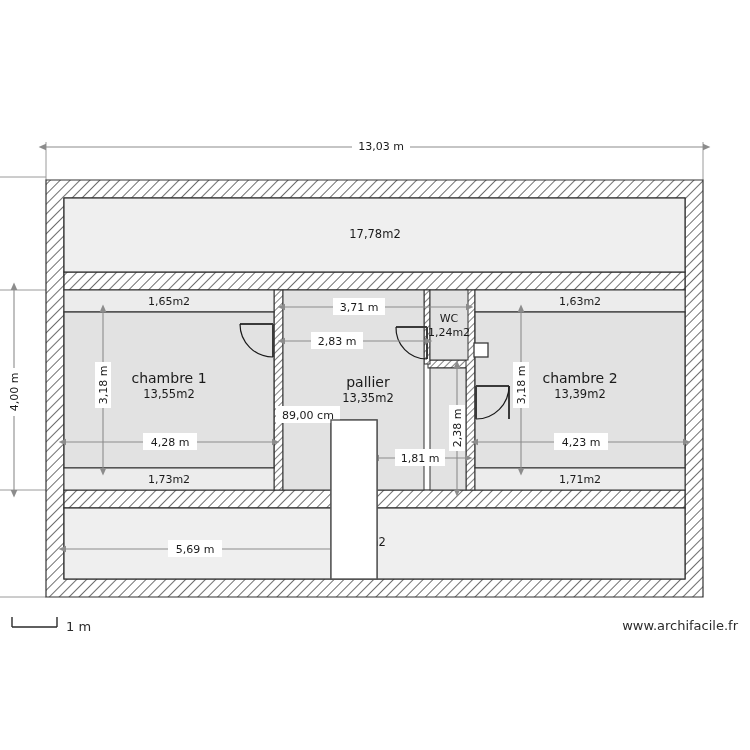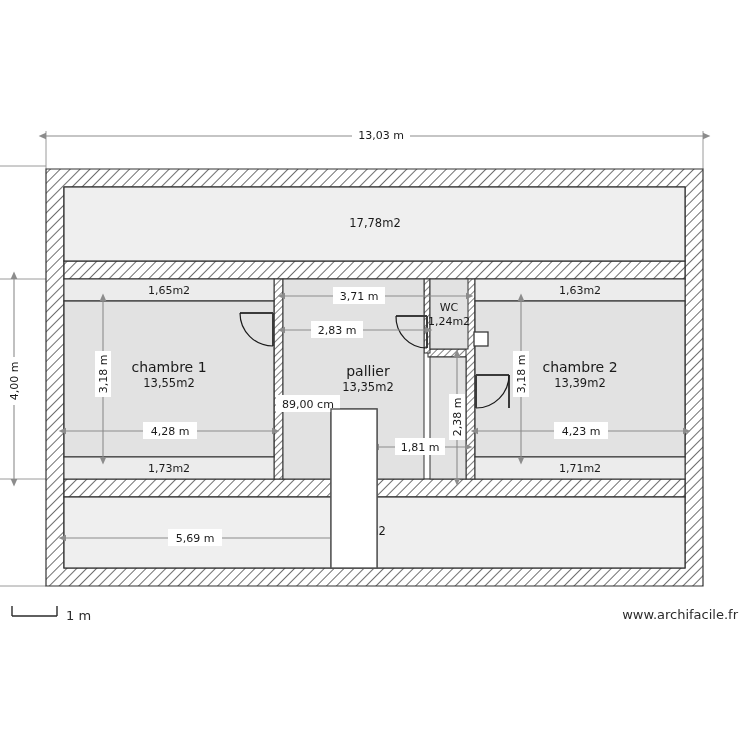--- a/index.html
+++ b/index.html
@@ -9,21 +9,21 @@
   }
   body {
     width: 750px;
     height: 750px;
     font-family: "DejaVu Sans", "Liberation Sans", sans-serif;
     overflow: hidden;
     position: relative;
   }
   #plan-root {
     position: absolute;
-    left: 0; top: 1px;
+    left: 0; top: 12px;
     width: 750px;
     height: 599px;
   }
   svg#floorplan {
     display: block;
     width: 750px;
     height: 750px;
   }
   .dim-text {
     font-family: "DejaVu Sans", "Liberation Sans", sans-serif;

